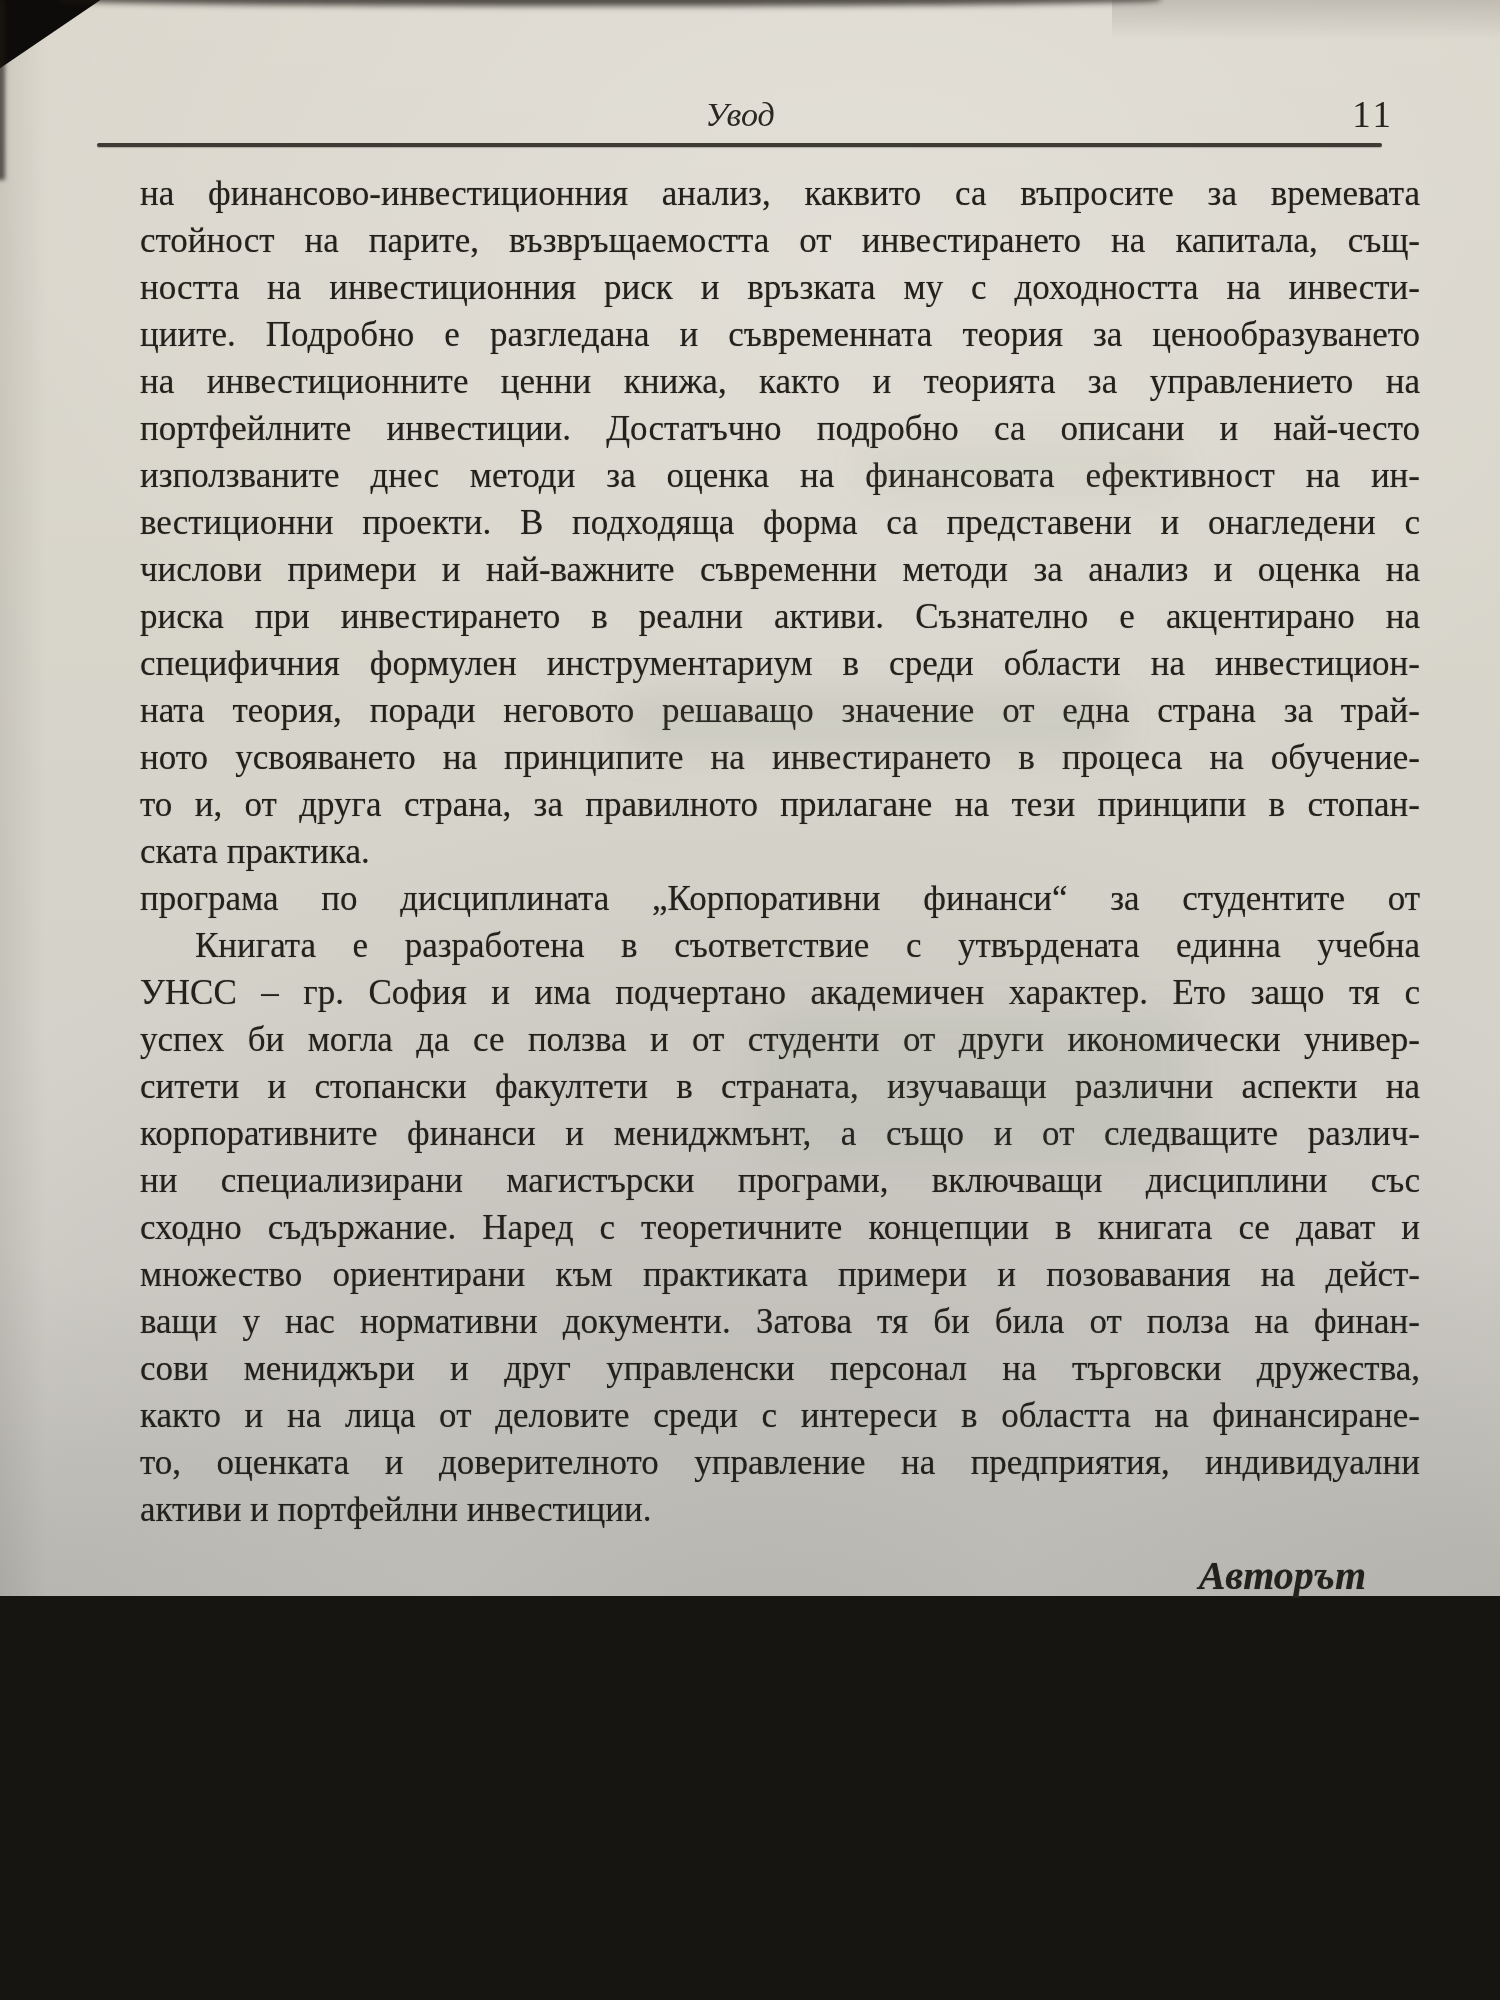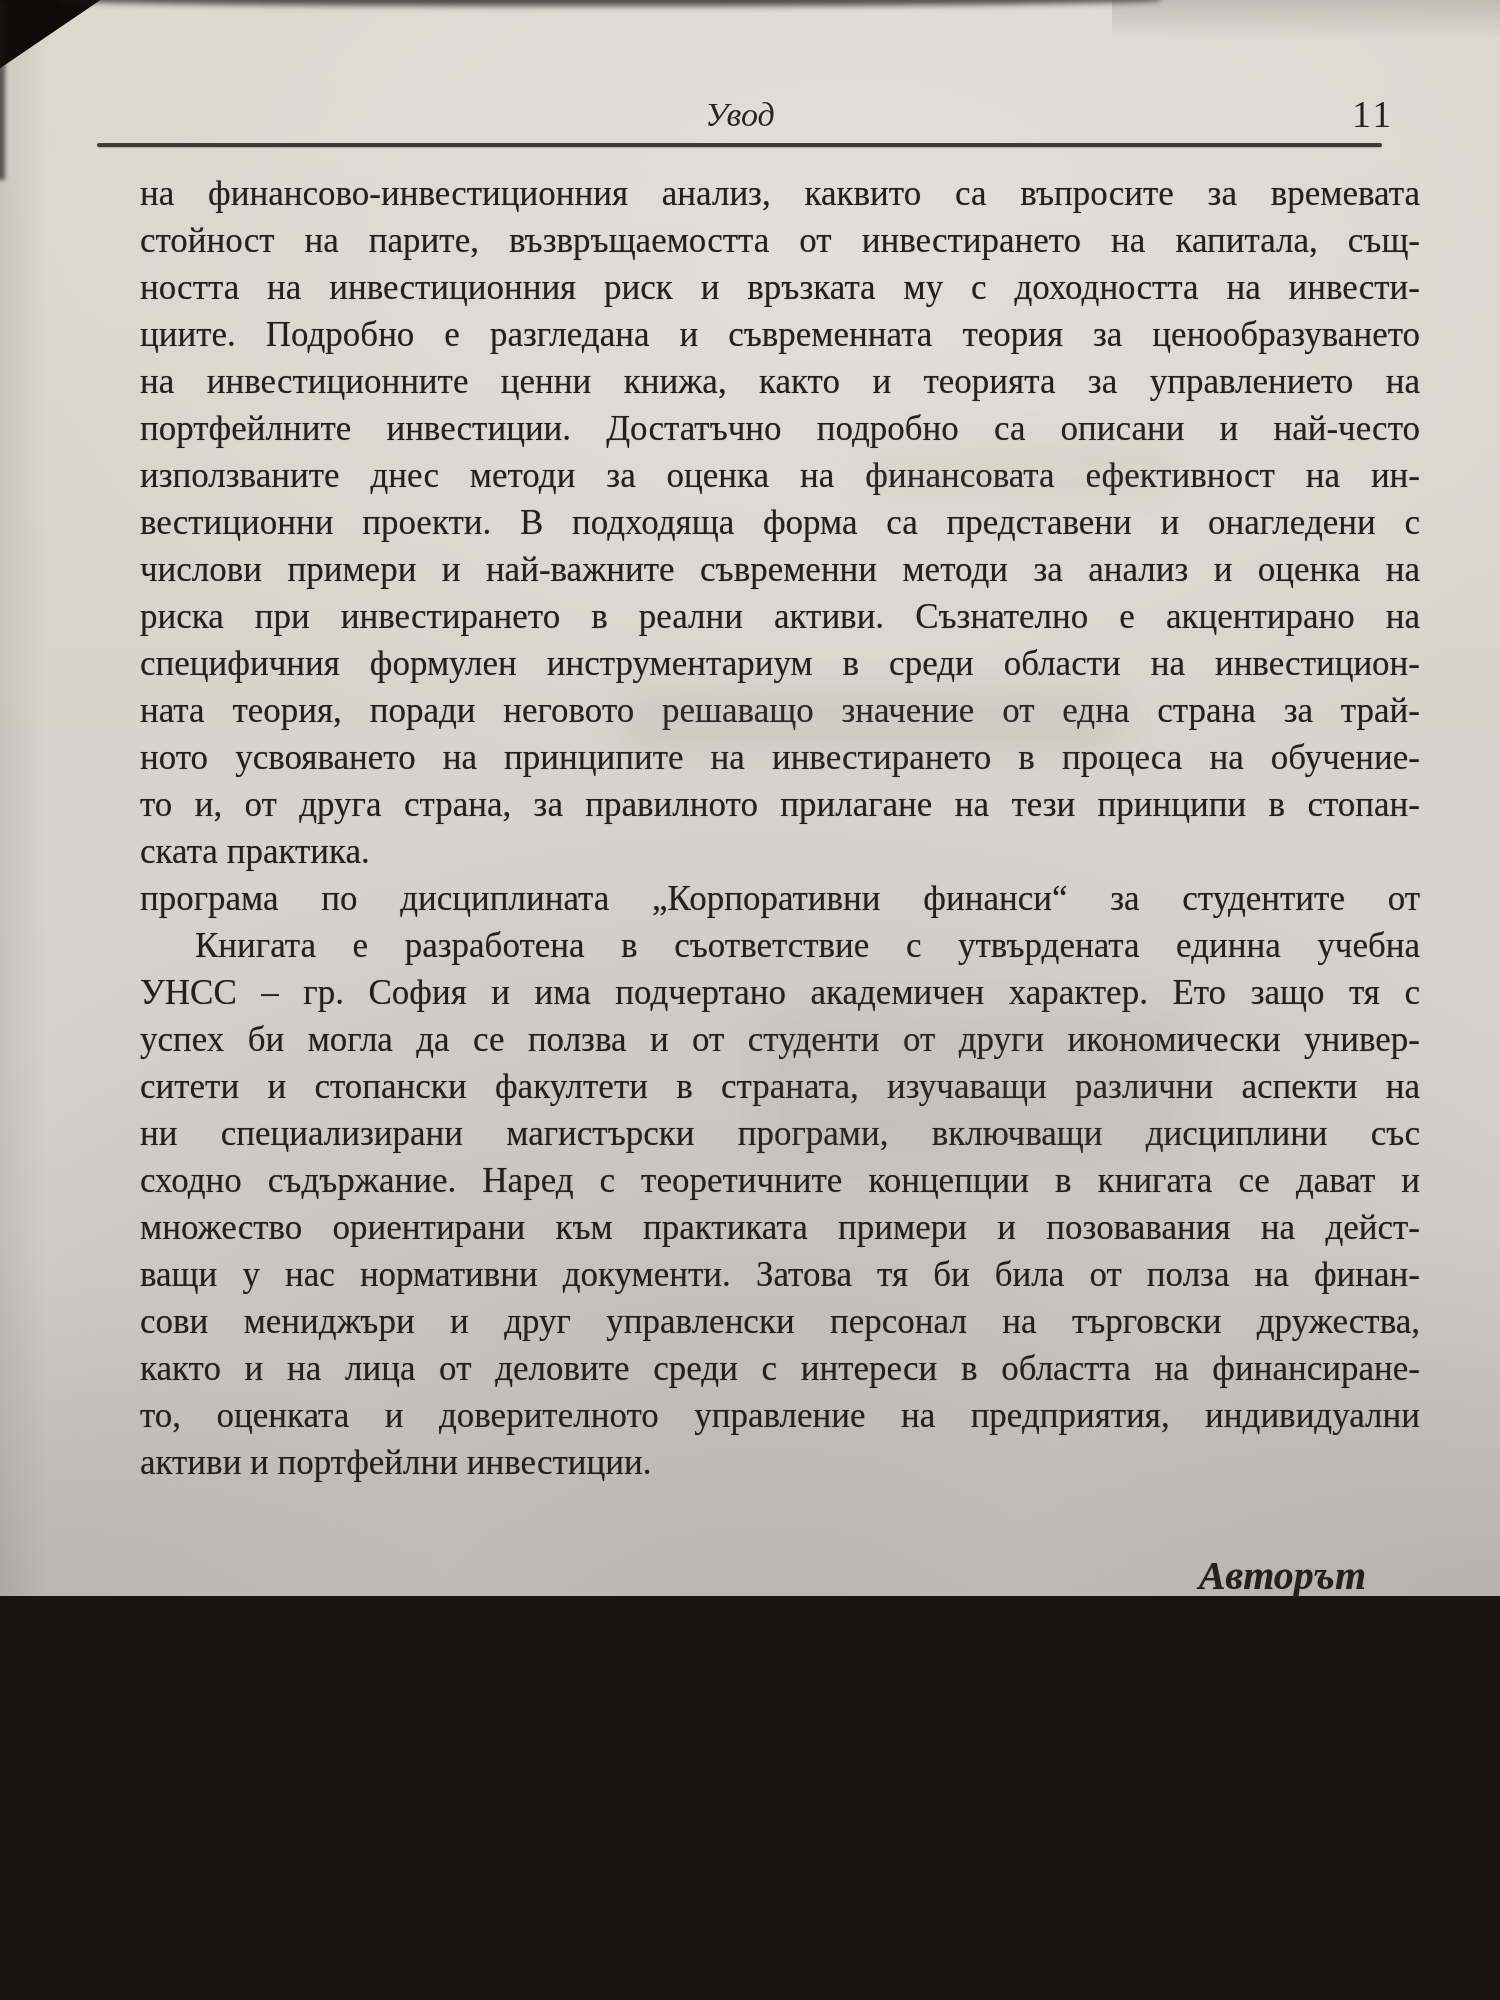--- a/index.html
+++ b/index.html
@@ -150,20 +150,21 @@
       <div class="text-line">специфичния формулен инструментариум в среди области на инвестицион-</div>
       <div class="text-line">ната теория, поради неговото решаващо значение от една страна за трай-</div>
       <div class="text-line">ното усвояването на принципите на инвестирането в процеса на обучение-</div>
       <div class="text-line">то и, от друга страна, за правилното прилагане на тези принципи в стопан-</div>
       <div class="text-line para-last">ската практика.</div>
       <div class="text-line">програма по дисциплината „Корпоративни финанси“ за студентите от</div>
       <div class="text-line indent">Книгата е разработена в съответствие с утвърдената единна учебна</div>
       <div class="text-line">УНСС – гр. София и има подчертано академичен характер. Ето защо тя с</div>
       <div class="text-line">успех би могла да се ползва и от студенти от други икономически универ-</div>
       <div class="text-line">ситети и стопански факултети в страната, изучаващи различни аспекти на</div>
+      <div class="text-line">корпоративните финанси и мениджмънт, а също и от следващите различ-</div>
       <div class="text-line">ни специализирани магистърски програми, включващи дисциплини със</div>
       <div class="text-line">сходно съдържание. Наред с теоретичните концепции в книгата се дават и</div>
       <div class="text-line">множество ориентирани към практиката примери и позовавания на дейст-</div>
       <div class="text-line">ващи у нас нормативни документи. Затова тя би била от полза на финан-</div>
       <div class="text-line">сови мениджъри и друг управленски персонал на търговски дружества,</div>
       <div class="text-line">както и на лица от деловите среди с интереси в областта на финансиране-</div>
       <div class="text-line">то, оценката и доверителното управление на предприятия, индивидуални</div>
       <div class="text-line para-last">активи и портфейлни инвестиции.</div>
     </div>
 

